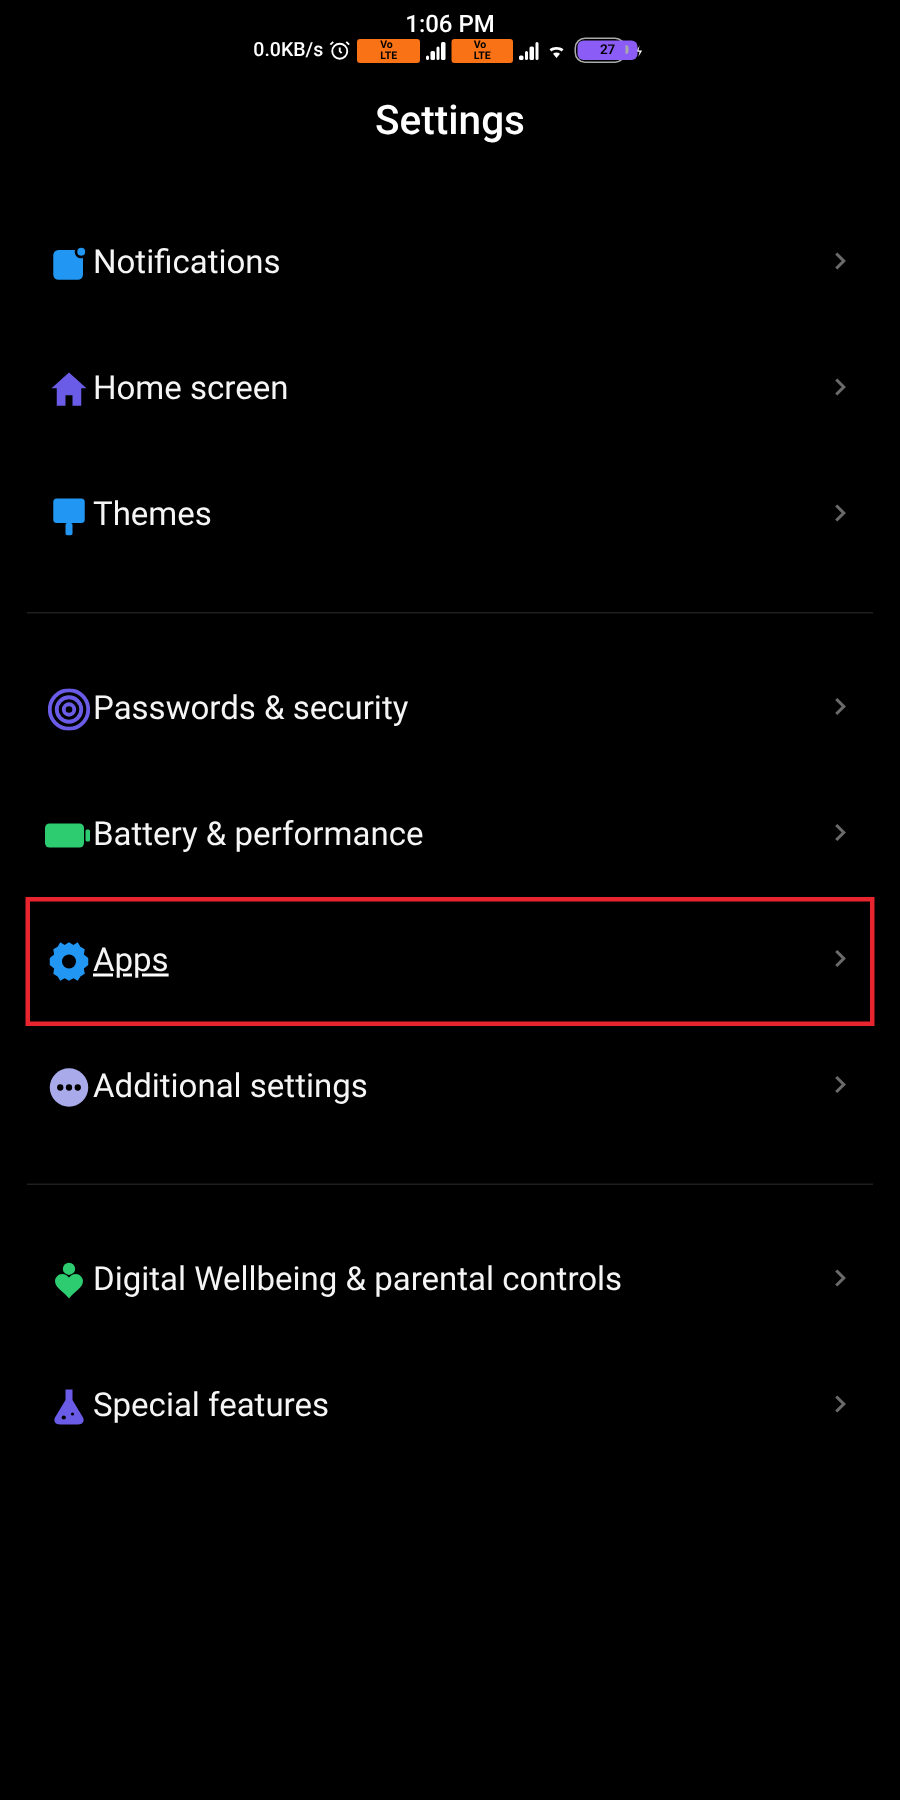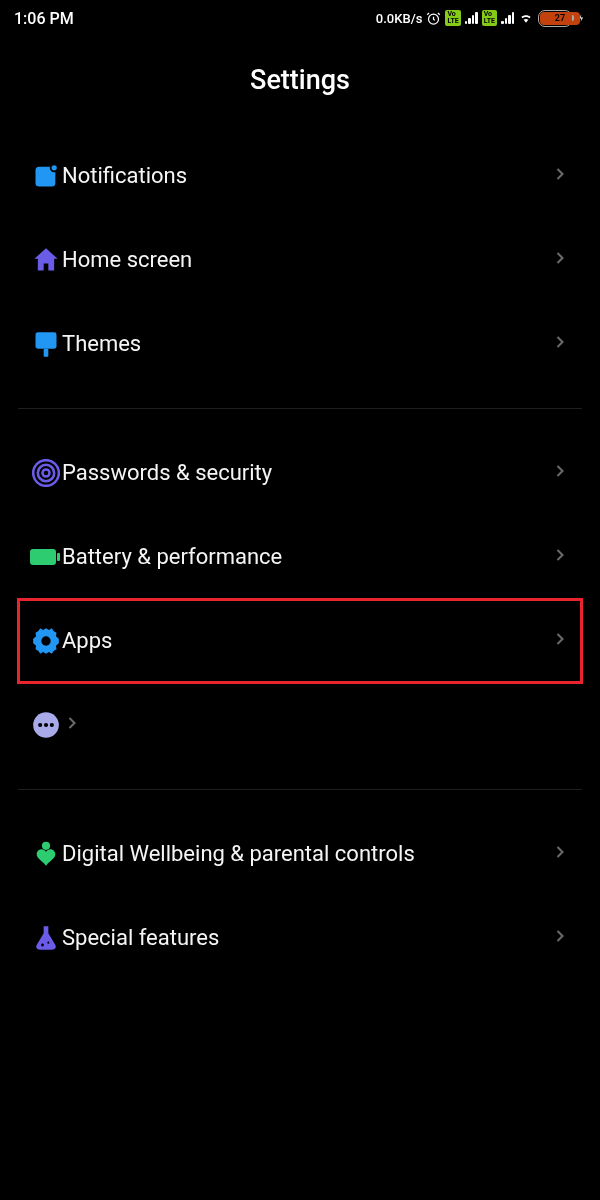--- a/index.html
+++ b/index.html
@@ -12,20 +12,21 @@
       overflow: hidden;
     }
     .status-bar {
       display: flex;
       justify-content: space-between;
       align-items: center;
       padding: 6px 14px;
       font-size: 16px;
       font-weight: 500;
       height: 36px;
+      flex-direction: column;
     }
     .status-right {
       display: flex;
       align-items: center;
       gap: 4px;
       font-size: 13px;
     }
     .status-icon {
       display: inline-flex;
       align-items: center;
@@ -44,21 +45,21 @@
       content: '';
       position: absolute;
       right: -3px;
       top: 4px;
       width: 2px;
       height: 6px;
       background: #aaa;
       border-radius: 0 2px 2px 0;
     }
     .battery-fill {
-      background: #c2410c;
+      background: #8b5cf6;
       height: 100%;
       border-radius: 4px;
       display: flex;
       align-items: center;
       justify-content: center;
       font-size: 9px;
       color: #000;
       font-weight: 600;
       padding: 0 20px;
     }
@@ -74,20 +75,21 @@
     .setting-row {
       display: flex;
       align-items: center;
       padding: 26px 12px;
       cursor: pointer;
       position: relative;
     }
     .setting-row.highlighted {
       outline: 3px solid #e8252f;
       outline-offset: -2px;
+      text-decoration: underline;
     }
     .setting-icon {
       width: 32px;
       height: 32px;
       display: flex;
       align-items: center;
       justify-content: center;
       flex-shrink: 0;
     }
     .setting-label {
@@ -100,25 +102,25 @@
     .chevron {
       color: #6a6a6a;
       flex-shrink: 0;
     }
     .divider {
       height: 1px;
       background: #1f1f1f;
       margin: 22px 18px;
     }
     .volte-badge {
-      background: #84cc16;
+      background: #f97316;
       color: #000;
       font-size: 7px;
       font-weight: 700;
-      padding: 1px 2px;
+      padding: 1px 15px;
       border-radius: 2px;
       line-height: 1;
     }
     .signal-bars {
       display: inline-flex;
       align-items: flex-end;
       gap: 1px;
       height: 12px;
     }
     .signal-bars span {
@@ -268,20 +270,21 @@
   </div>
   <div class="setting-row">
     <span class="setting-icon">
       <svg width="28" height="28" viewBox="0 0 24 24" fill="#a9aaea">
           <circle cx="12" cy="12" r="11"></circle>
           <circle cx="7" cy="12" r="1.8" fill="#000"></circle>
           <circle cx="12" cy="12" r="1.8" fill="#000"></circle>
           <circle cx="17" cy="12" r="1.8" fill="#000"></circle>
         </svg>
     </span>
+    <span class="setting-label">Additional settings</span>
     <span class="chevron">
       <svg width="20" height="20" viewBox="0 0 24 24" fill="none" stroke="currentColor" stroke-width="2.5">
           <path d="M9 6l6 6-6 6"></path>
         </svg>
     </span>
   </div>
 </div>
 
 <div class="divider"></div>
 

